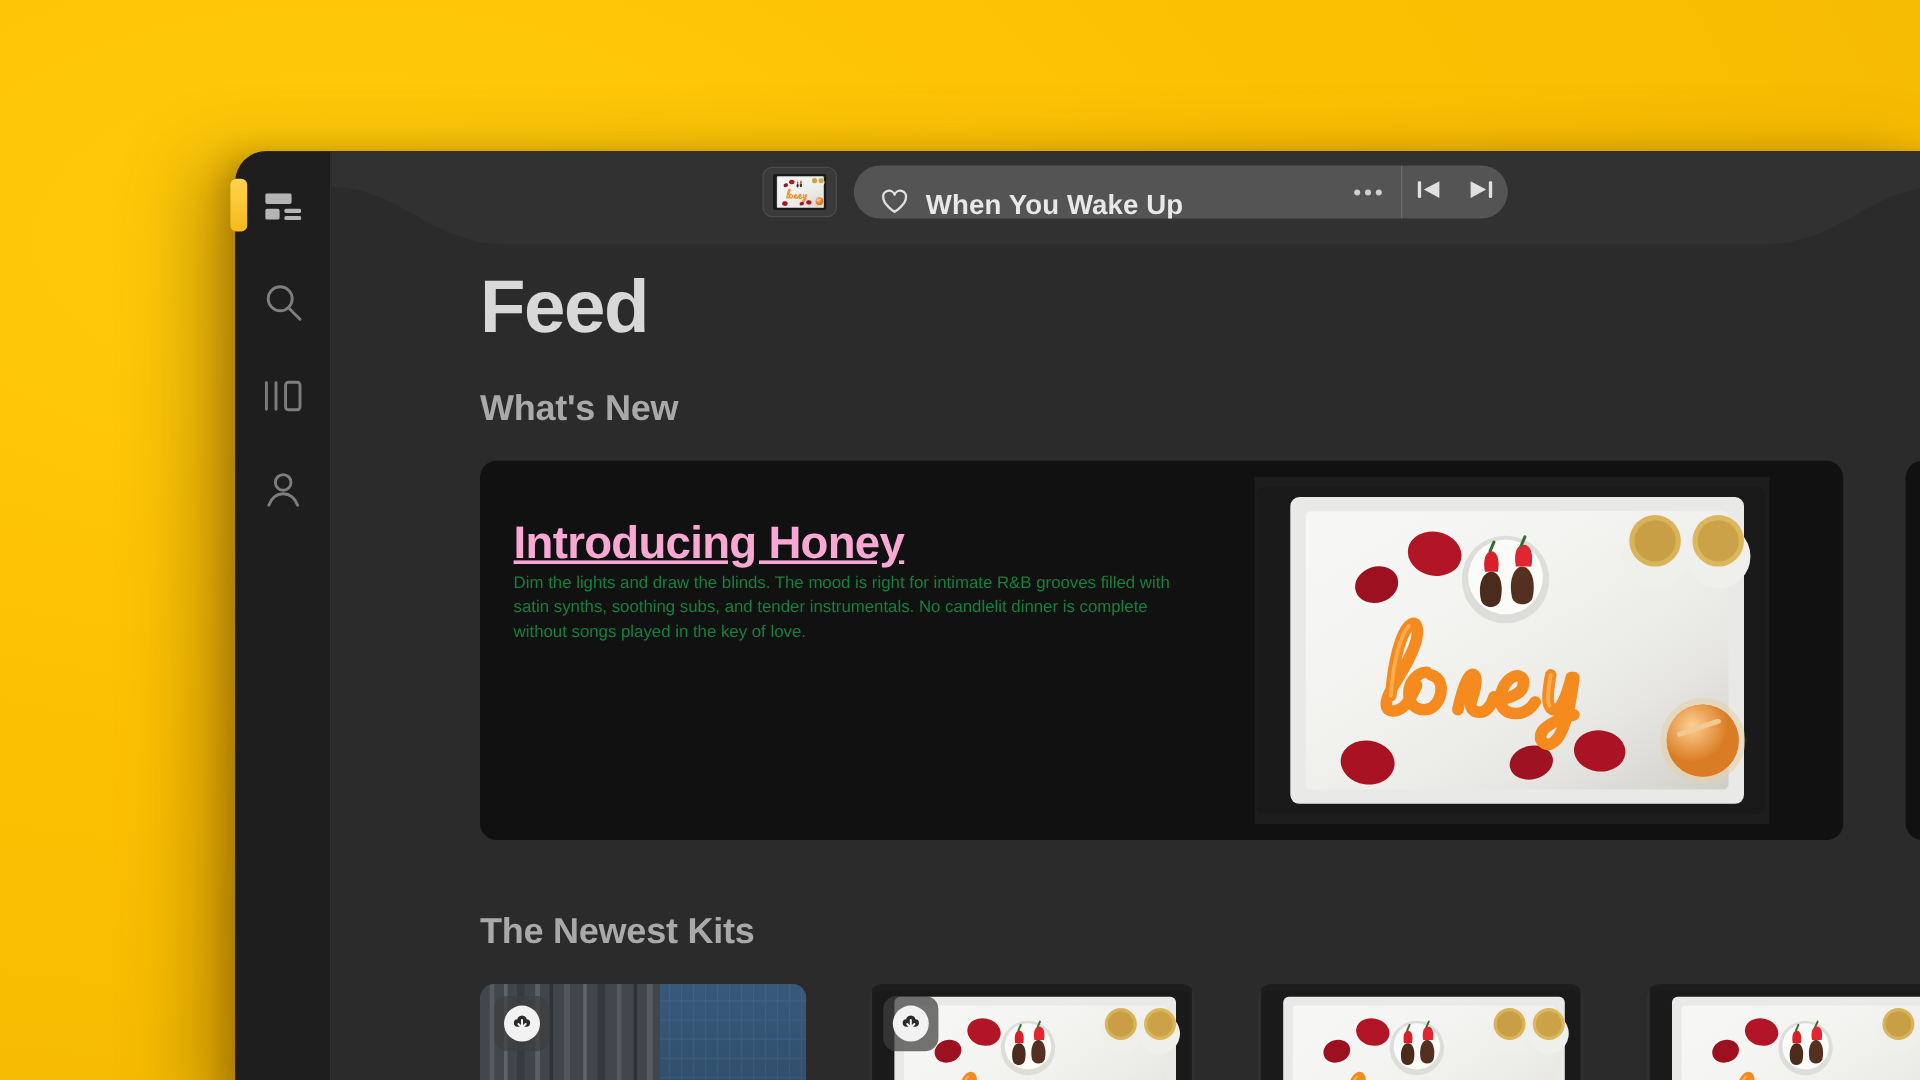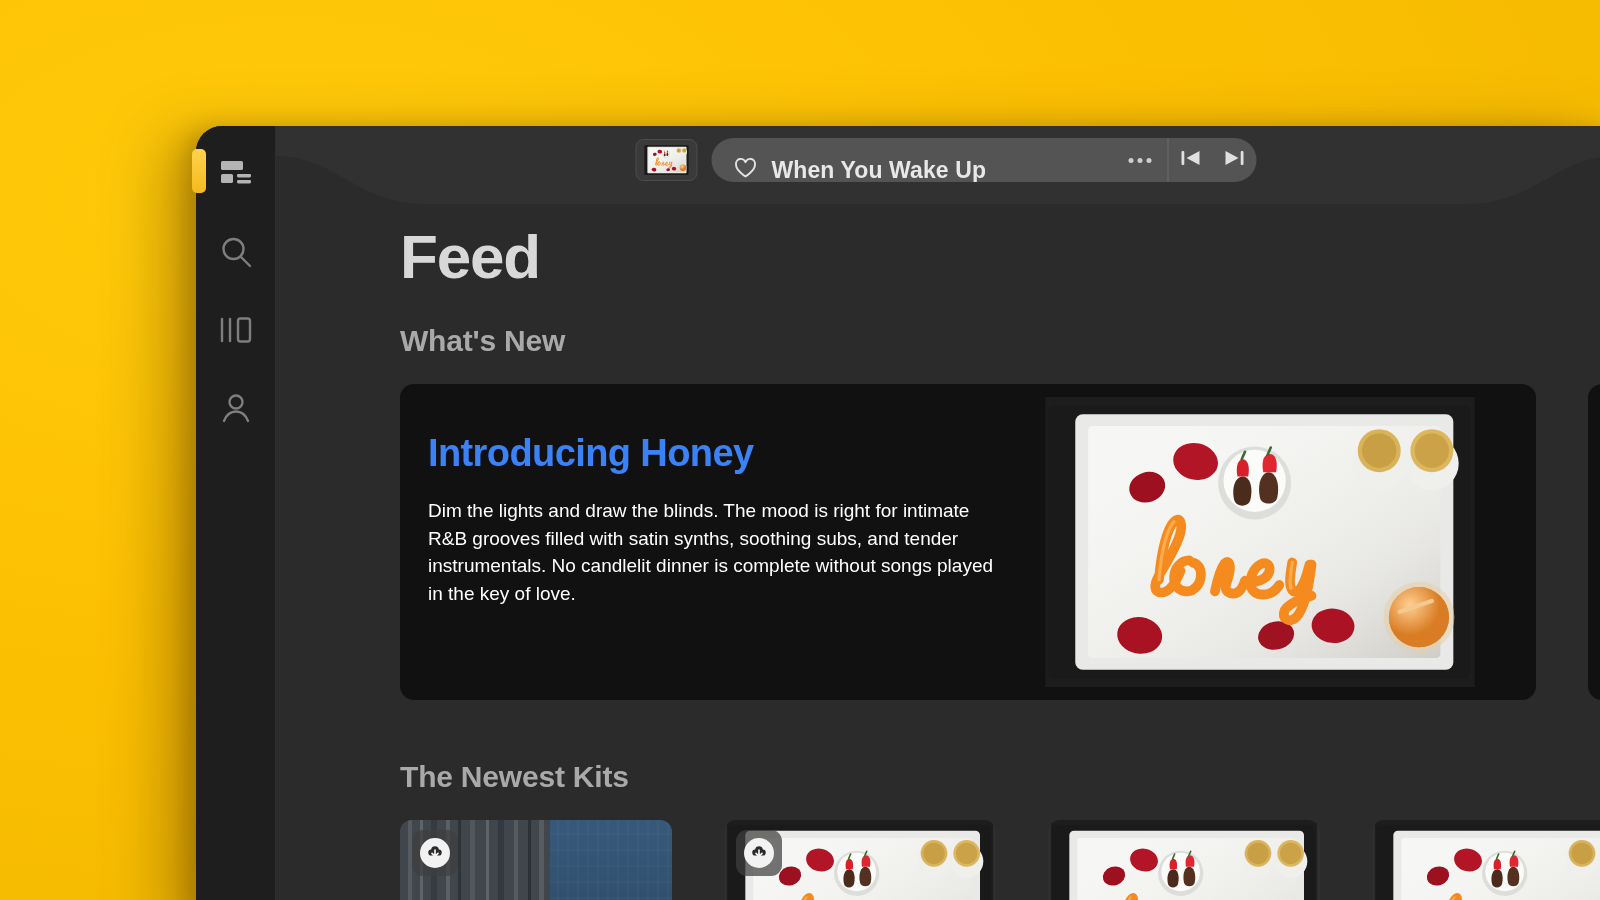--- a/index.html
+++ b/index.html
@@ -145,25 +145,25 @@
     display:flex; align-items:stretch;
     overflow:hidden;
     position:relative;
     cursor:pointer;
   }
   .hero-text {
     flex:1; padding:48px 0 0 28px;
     max-width:600px;
   }
   .hero-heading {
-    font-size:38px; font-weight:800; color:#3b82f6;
-    letter-spacing:-.6px; margin-bottom:22px;
+    font-size:38px; font-weight:800; color:#f9a8d4;
+    letter-spacing:-.6px; text-decoration:underline;
   }
   .hero-body {
-    font-size:19px; line-height:1.45; color:#ffffff;
+    font-size:14px; line-height:1.45; color:#15803d;
     font-weight:400; max-width:570px;
   }
   .hero-media {
     flex:0 0 520px;
     position:relative;
     display:flex; align-items:center; justify-content:center;
   }
 
   
   .hero-card.second {

